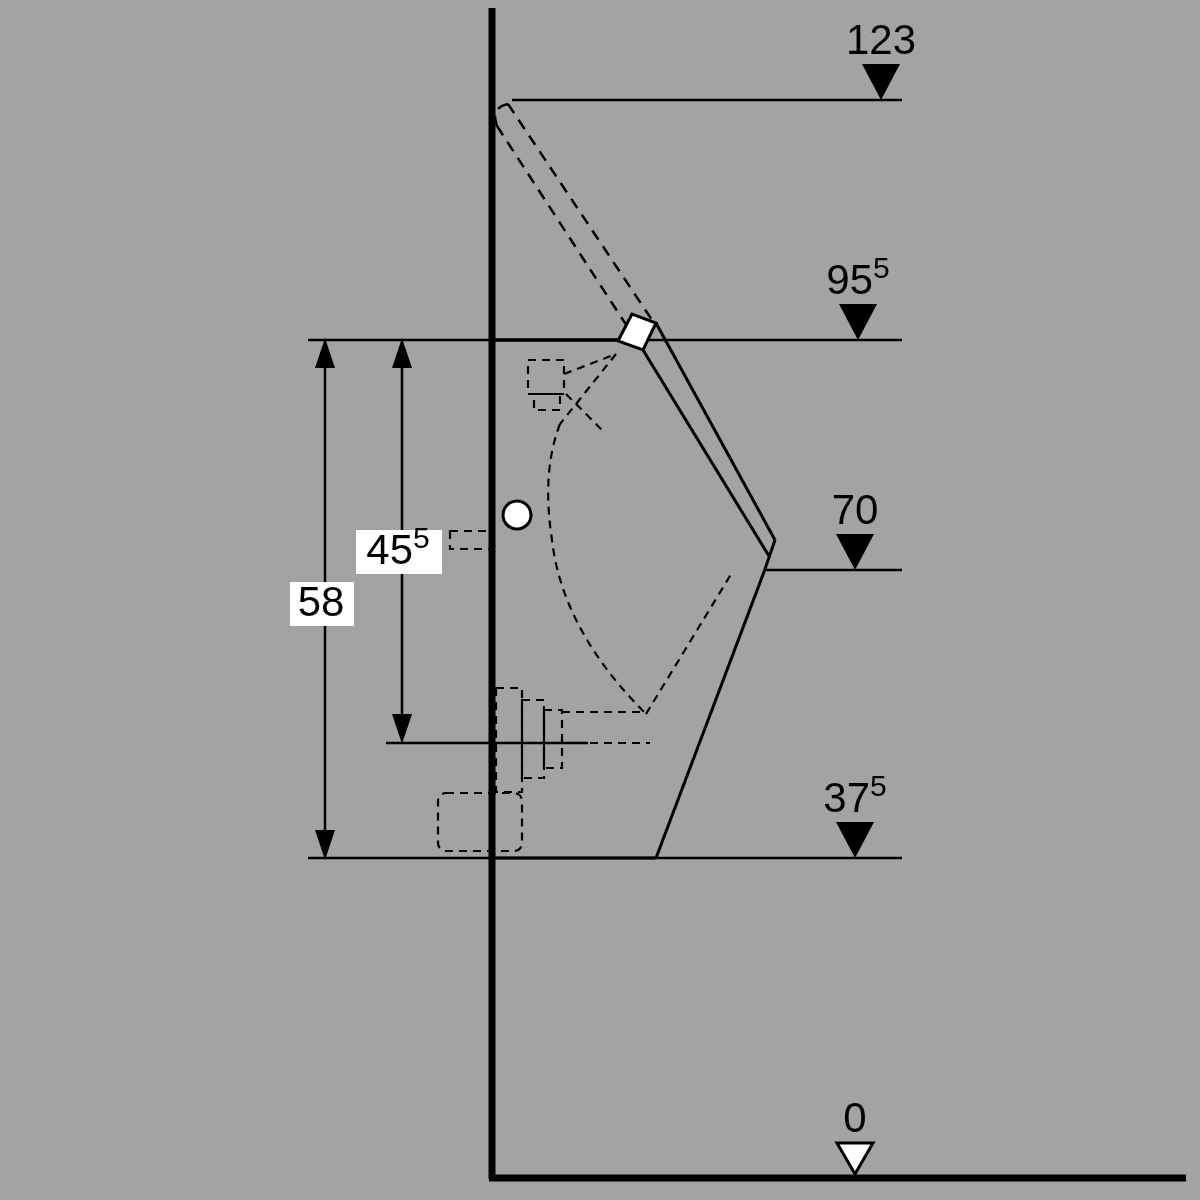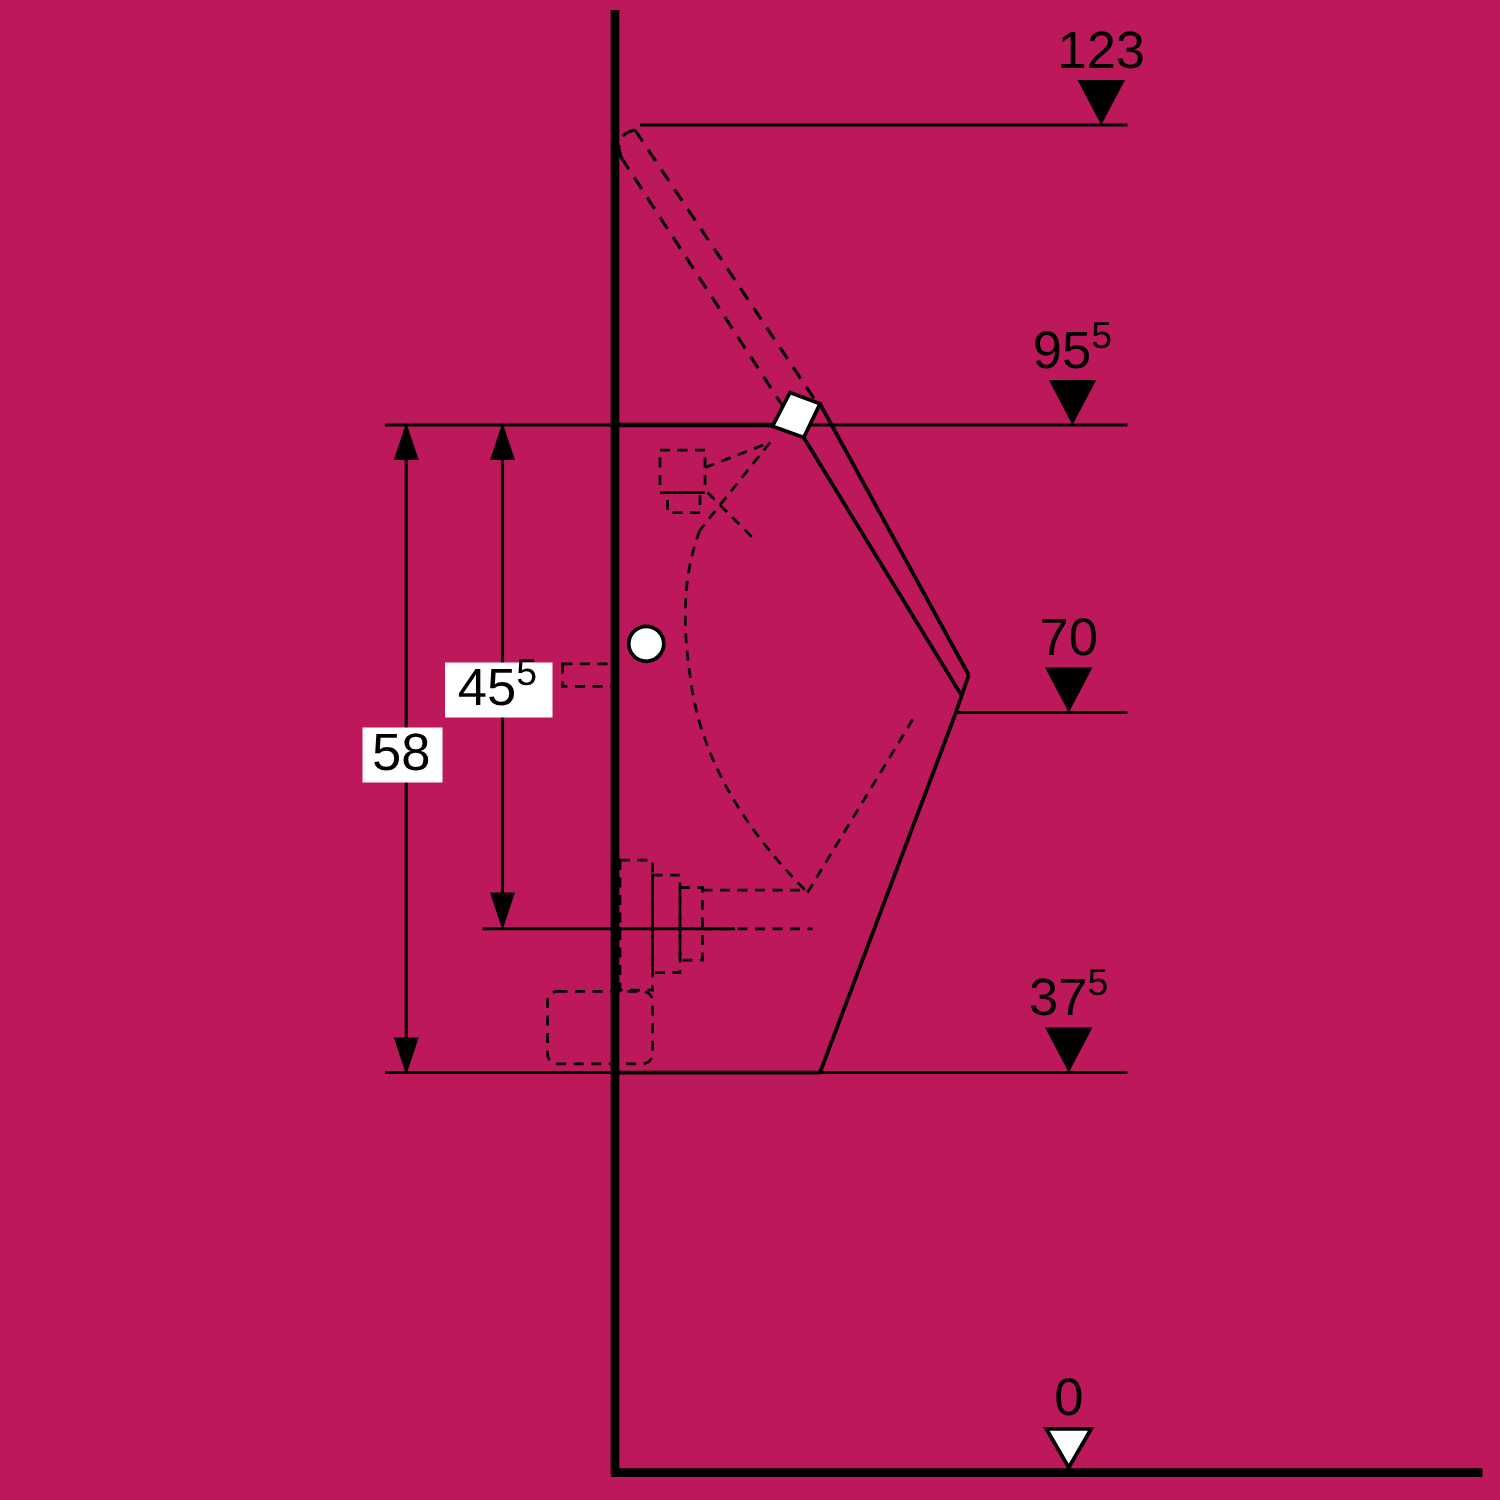--- a/index.html
+++ b/index.html
@@ -7,21 +7,21 @@
     padding: 0;
     background: #ffffff;
     width: 1200px;
     height: 1200px;
     overflow: hidden;
     font-family: "Liberation Sans", sans-serif;
   }
   .drawing-wrap {
     width: 1200px;
     height: 1200px;
-    background: #be185d;
+    background: #a3a3a3;
   }
   svg text {
     font-family: "Liberation Sans", sans-serif;
     fill: #000000;
   }
   .lvl-label { font-size: 42px; }
   .lvl-sup   { font-size: 30px; }
   .dim-label { font-size: 42px; }
   .dim-sup   { font-size: 30px; }
 </style>

